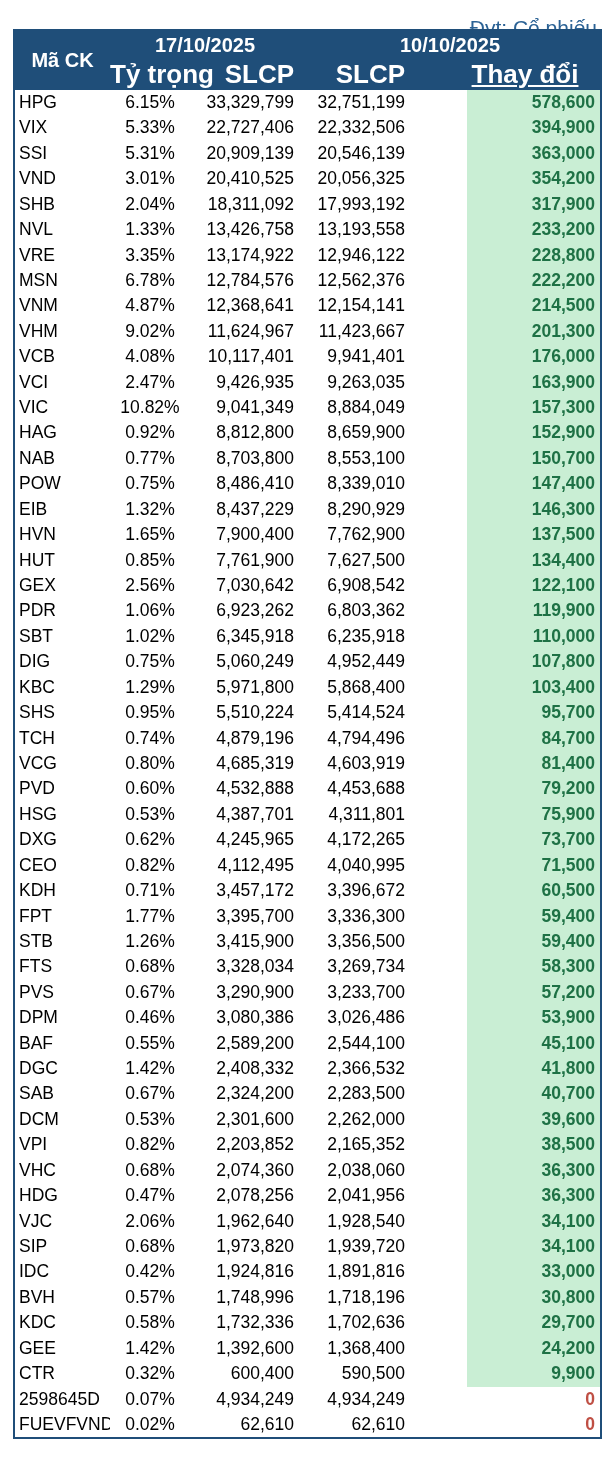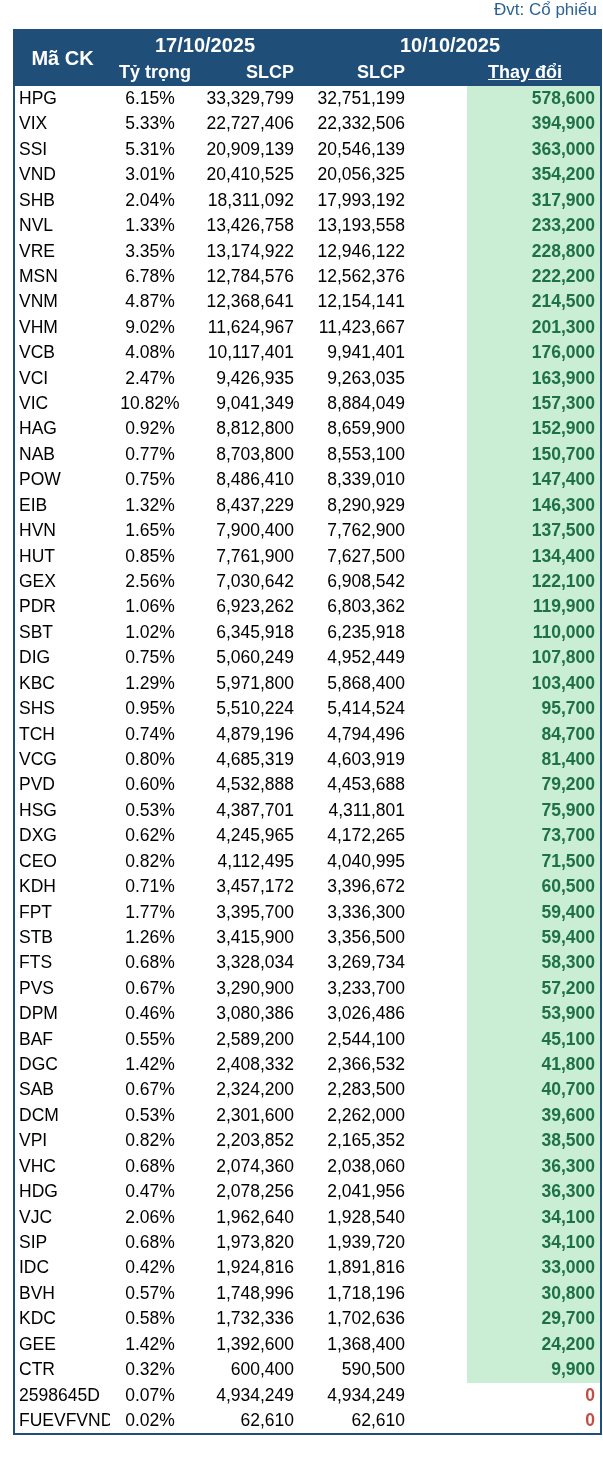--- a/index.html
+++ b/index.html
@@ -12,40 +12,40 @@
   }
   html,body{margin:0;padding:0;background:#ffffff;}
   body{
     width:603px;height:1461px;
     font-family:"Liberation Sans","DejaVu Sans",sans-serif;
     color:var(--body-text);
     overflow:hidden;
   }
   .page{position:relative;width:603px;height:1461px;}
   .unit-label{
-    position:absolute;top:0;right:6px;
-    font-size:17px;color:var(--accent);
+    position:absolute;top:16px;right:6px;
+    font-size:21px;color:var(--accent);
     white-space:nowrap;
   }
   table.holdings{
     position:absolute;top:29px;left:13px;
     width:587px;
     border-collapse:collapse;
     table-layout:fixed;
     border:2px solid var(--navy);
   }
   thead th{
     background:var(--navy);
     color:#ffffff;
     font-weight:bold;
     padding:0;
     white-space:nowrap;
   }
   tr.hdr-dates th{height:28px;font-size:20px;}
-  tr.hdr-labels th{height:27px;font-size:18px;}
+  tr.hdr-labels th{height:27px;font-size:26px;}
   th.th-code{vertical-align:middle;text-align:center;font-size:19px;}
   th.th-date{}
   th.th-weight{text-align:center;}
   th.th-slcp-cur{text-align:right;padding-right:6px;}
   th.th-slcp-prev{text-align:right;padding-right:62px;}
   th.th-change{padding-right:17px;text-decoration:underline;}
   tbody td{
     height:25.42px;
     line-height:25.42px;
     font-size:17.5px;

